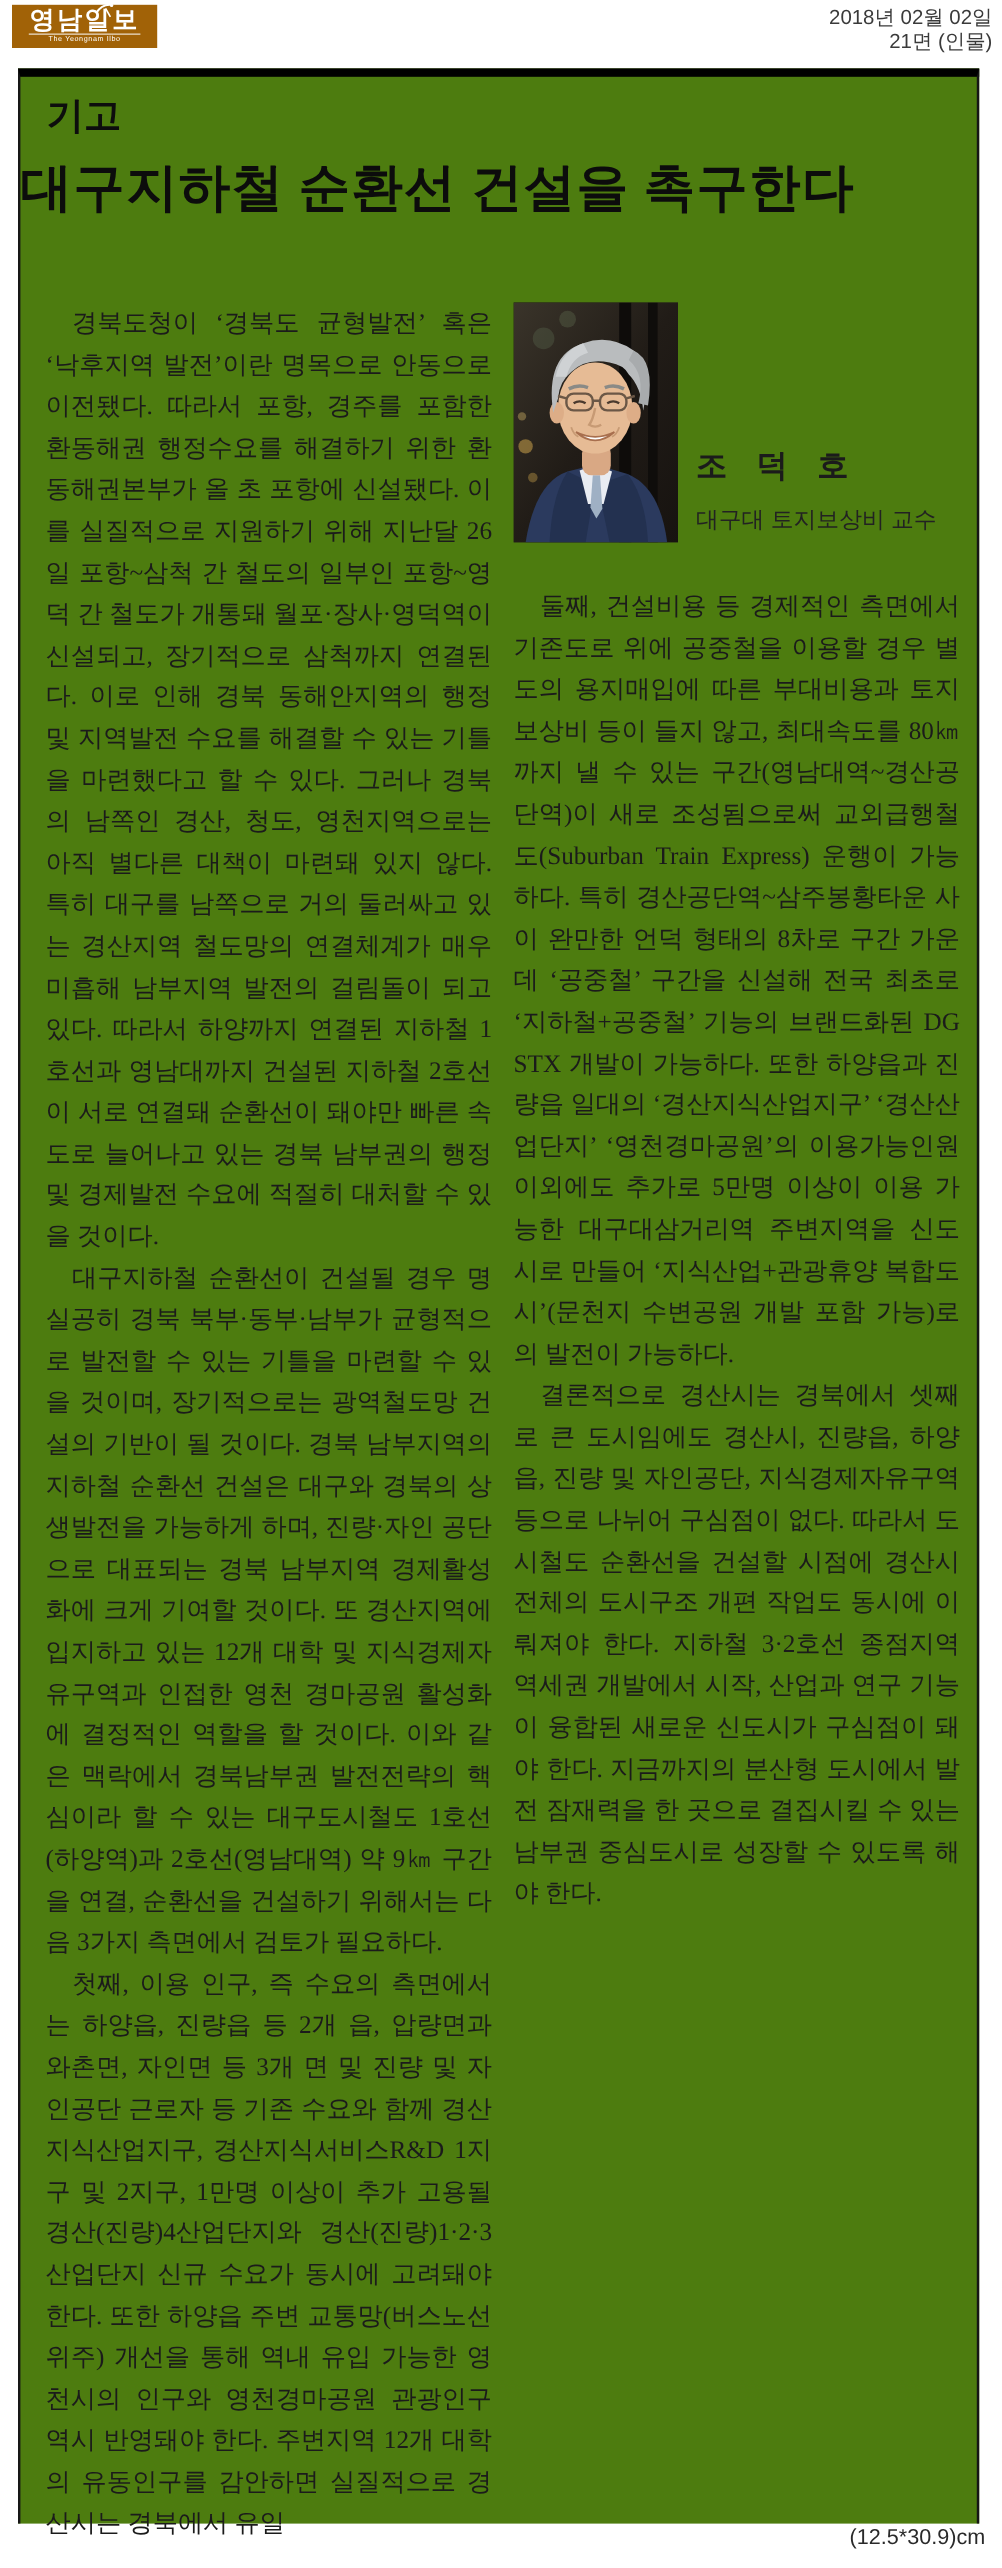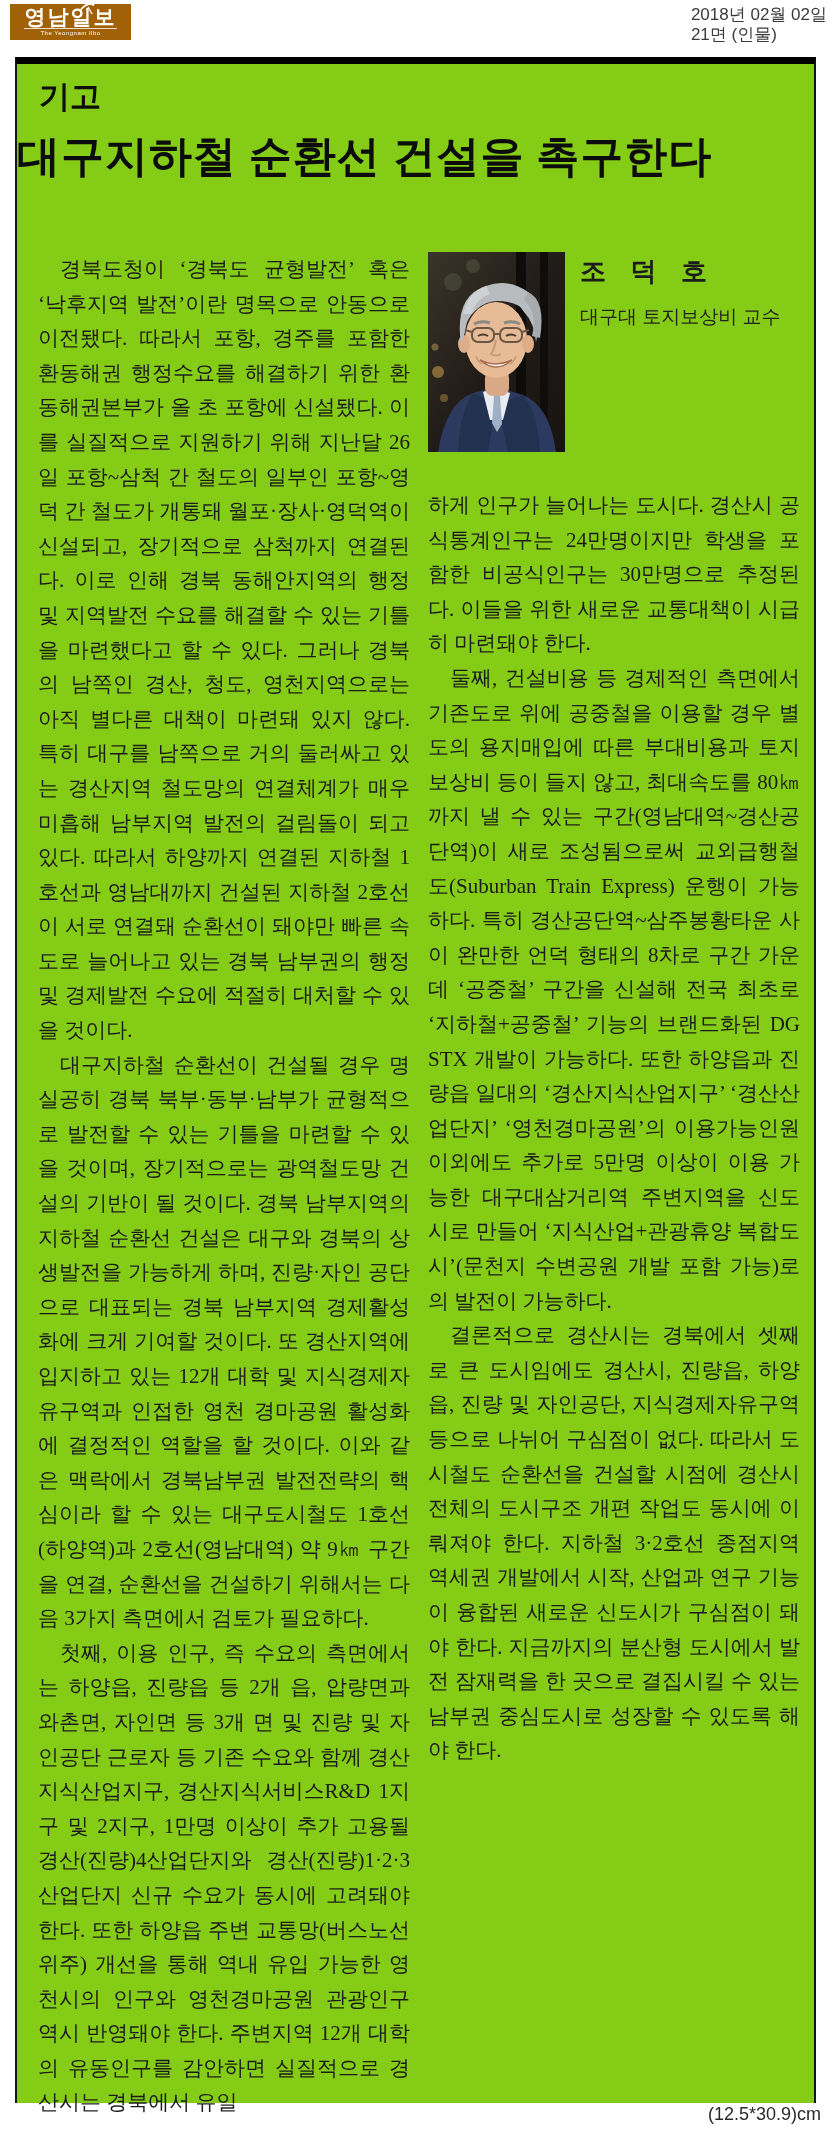--- a/index.html
+++ b/index.html
@@ -16,48 +16,48 @@
   .logo-name{
     font-family:"Liberation Sans", sans-serif;font-weight:bold;
     font-size:21px;line-height:23px;letter-spacing:2px;position:relative;
   }
   .dish{position:absolute;top:-2px;left:69px;}
   .logo-sub{
     font-family:"Liberation Sans", sans-serif;font-size:6px;line-height:9px;
     border-top:1px solid rgba(255,255,255,.8);margin:0 14px;letter-spacing:.5px;
   }
   .date-block{
-    position:absolute;top:5px;right:8px;text-align:left;
+    position:absolute;top:5px;right:8px;text-align:right;
     font-family:"Liberation Sans", sans-serif;font-size:17px;line-height:20px;color:#3a3a3a;
   }
   
   .article-box{
     position:absolute;left:15px;top:57px;width:801px;height:2046px;
     border-top:7px solid #000;border-left:2px solid #161616;border-right:2px solid #161616;
-    box-sizing:border-box;background:#84cc16;
+    box-sizing:border-box;background:#4d7c0f;
   }
   .section-label{
     position:absolute;left:22px;top:12px;
     font-family:"Liberation Sans", sans-serif;font-weight:bold;font-size:31px;color:#0d0d0d;
   }
   .article-title{
     position:absolute;left:0;top:64px;width:100%;
     font-size:43px;font-weight:bold;letter-spacing:1px;color:#0c0c0c;
   }
   
   .col{
     position:absolute;top:188px;width:372px;
     font-size:21px;line-height:34.6px;text-align:justify;word-break:break-all;color:#1b1b1b;
   }
   .col-left{left:21px;}
   .col-right{left:411px;}
   .col p{margin:0;}
   .col p.indent{text-indent:22px;}
   
-  .author-block{display:flex;margin-bottom:36px;height:200px;}
+  .author-block{display:flex;margin-bottom:36px;height:200px;align-items:flex-end;}
   .photo{width:137px;height:200px;flex:0 0 137px;overflow:hidden;background:#241f19;}
   .author-info{padding-left:15px;padding-top:4px;}
   .author-name{font-size:26px;font-weight:bold;letter-spacing:9px;line-height:32px;}
   .author-title{font-size:19px;margin-top:12px;letter-spacing:0;color:#222;
     font-family:"Liberation Sans", sans-serif;text-indent:0;}
   
   .dim-note{
     position:absolute;right:14px;top:2104px;
     font-family:"Liberation Sans", sans-serif;font-size:18px;color:#2a2a2a;
   }
@@ -146,19 +146,18 @@
           <path d="M52 108 Q68 122 84 108 Q68 116 52 108Z" fill="#ffffff" stroke="#a86f4e" stroke-width="1.5"></path>
           <path d="M48 104 Q50 110 54 112" stroke="#c79a74" stroke-width="1.5" fill="none"></path>
           <path d="M88 104 Q86 110 82 112" stroke="#c79a74" stroke-width="1.5" fill="none"></path>
         </svg>
       </div>
       <div class="author-info">
         <div class="author-name">조 덕 호</div>
         <div class="author-title">대구대 토지보상비 교수</div>
       </div>
     </div>
-    <p>하게 인구가 늘어나는 도시다. 경산시 공식통계인구는 24만명이지만 학생을 포함한 비공식인구는 30만명으로 추정된다. 이들을 위한 새로운 교통대책이 시급히 마련돼야 한다.</p>
     <p class="indent">둘째, 건설비용 등 경제적인 측면에서 기존도로 위에 공중철을 이용할 경우 별도의 용지매입에 따른 부대비용과 토지보상비 등이 들지 않고, 최대속도를 80㎞까지 낼 수 있는 구간(영남대역~경산공단역)이 새로 조성됨으로써 교외급행철도(Suburban Train Express) 운행이 가능하다. 특히 경산공단역~삼주봉황타운 사이 완만한 언덕 형태의 8차로 구간 가운데 ‘공중철’ 구간을 신설해 전국 최초로 ‘지하철+공중철’ 기능의 브랜드화된 DG STX 개발이 가능하다. 또한 하양읍과 진량읍 일대의 ‘경산지식산업지구’ ‘경산산업단지’ ‘영천경마공원’의 이용가능인원 이외에도 추가로 5만명 이상이 이용 가능한 대구대삼거리역 주변지역을 신도시로 만들어 ‘지식산업+관광휴양 복합도시’(문천지 수변공원 개발 포함 가능)로의 발전이 가능하다.</p>
     <p class="indent">결론적으로 경산시는 경북에서 셋째로 큰 도시임에도 경산시, 진량읍, 하양읍, 진량 및 자인공단, 지식경제자유구역 등으로 나뉘어 구심점이 없다. 따라서 도시철도 순환선을 건설할 시점에 경산시 전체의 도시구조 개편 작업도 동시에 이뤄져야 한다. 지하철 3·2호선 종점지역 역세권 개발에서 시작, 산업과 연구 기능이 융합된 새로운 신도시가 구심점이 돼야 한다. 지금까지의 분산형 도시에서 발전 잠재력을 한 곳으로 결집시킬 수 있는 남부권 중심도시로 성장할 수 있도록 해야 한다.</p>
   </div>
 </div>
 
 <div class="dim-note">(12.5*30.9)cm</div>
 
 </body></html>

